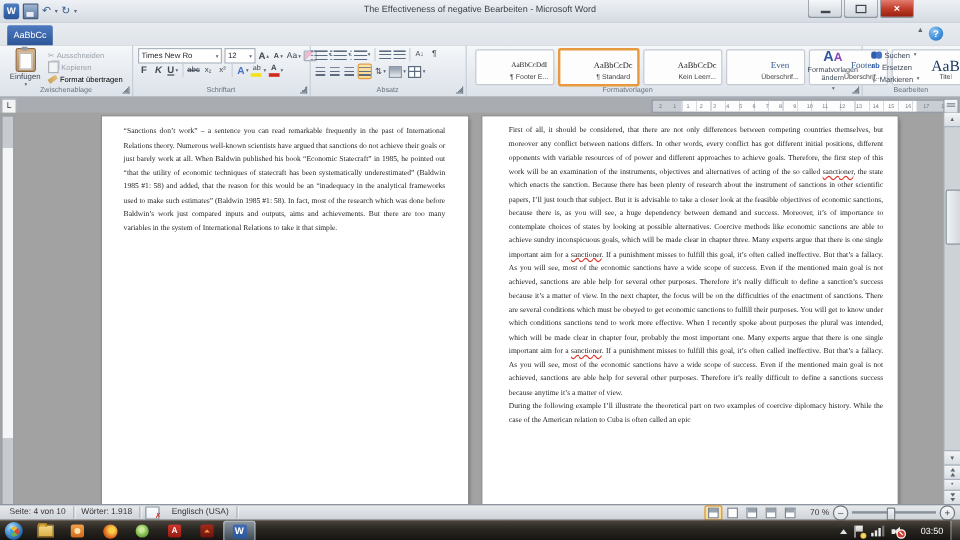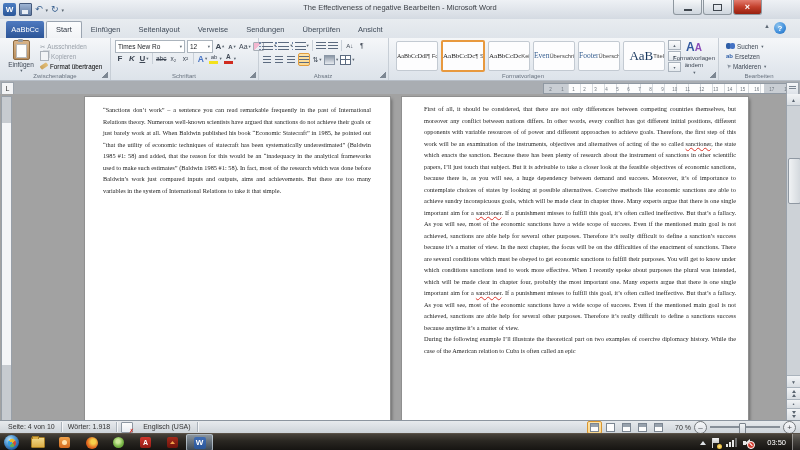--- a/index.html
+++ b/index.html
@@ -61,21 +61,21 @@
   
   .listic{width:11px;height:8px;background:repeating-linear-gradient(to bottom,#5c6b80 0 1px,transparent 1px 3.5px);position:relative;}
   .listic.b::before{content:"";position:absolute;left:-3px;top:0;width:1.5px;height:8px;background:repeating-linear-gradient(to bottom,#7286a5 0 1.5px,transparent 1.5px 3.5px);}
   .alic{width:10px;height:8px;background:repeating-linear-gradient(to bottom,#5c6b80 0 1px,transparent 1px 3px);}
   .alic.ragged{background:repeating-linear-gradient(to bottom,#5c6b80 0 1px,transparent 1px 3px);width:8px;}
   .shadeic{width:9px;height:8px;background:linear-gradient(#8b97a6,#e8ecf1);border:1px solid #8b97a6;}
   .borderic{width:9px;height:8px;border:1px solid #5c6b80;background:
      linear-gradient(#5c6b80,#5c6b80) 50% 0/1px 100% no-repeat,
      linear-gradient(#5c6b80,#5c6b80) 0 50%/100% 1px no-repeat,#fff;}
   
-  .scard{width:40px;height:28px;background:#fdfdfe;border:1px solid #c3cad2;border-radius:2px;display:flex;flex-direction:row;align-items:center;justify-content:flex-end;overflow:hidden;flex:none;}
+  .scard{width:40px;height:28px;background:#fdfdfe;border:1px solid #c3cad2;border-radius:2px;display:flex;flex-direction:column;align-items:center;justify-content:flex-end;overflow:hidden;flex:none;padding-left:24px;}
   .scard.sel{border:2px solid #e8993e;}
   .sprev{font-family:"Liberation Serif","DejaVu Serif",serif;font-size:7px;color:#1c1c1c;line-height:12px;white-space:nowrap;}
   .sprev.h{color:#365f91;font-size:7.5px;}
   .sprev.t{color:#17365d;font-size:13px;}
   .sname{font-size:5.8px;color:#444;line-height:9px;white-space:nowrap;overflow:hidden;max-width:38px;}
   .minicol{display:flex;flex-direction:column;gap:1px;}
   .minibtn{width:11px;height:8px;border:1px solid #aab3bd;background:linear-gradient(#fbfcfd,#e4e9ee);display:flex;align-items:center;justify-content:center;font-size:4px;color:#5a6570;}
   .chgstyles{position:absolute;left:284px;top:2px;width:44px;height:38px;display:flex;flex-direction:column;align-items:center;font-size:6px;color:#3e4754;text-align:center;line-height:7px;}
   .AAicon{font-weight:bold;font-size:12px;line-height:14px;}
   .AAicon .a1{color:#31589e;}
@@ -194,29 +194,20 @@
         <span class="box"></span>
       </div>
     <div class="wb wb-close">
         <span>×</span>
       </div>
   </div>
 </div>
 
 <div class="ab tabrow">
   <div class="ab filetab">AaBbCc</div>
-  <div class="ab tabs">
-    <span class="tab active">Start</span>
-    <span class="tab">Einfügen</span>
-    <span class="tab">Seitenlayout</span>
-    <span class="tab">Verweise</span>
-    <span class="tab">Sendungen</span>
-    <span class="tab">Überprüfen</span>
-    <span class="tab">Ansicht</span>
-  </div>
   <span class="ab collapse-btn">▲</span>
   <div class="ab help-btn">?</div>
 </div>
 
 <div class="ab ribbon">
 
   <div class="rgroup" style="left:0;width:110px;">
     <div class="paste-btn">
       <span class="clip-icon">
           <span class="clip"></span>

